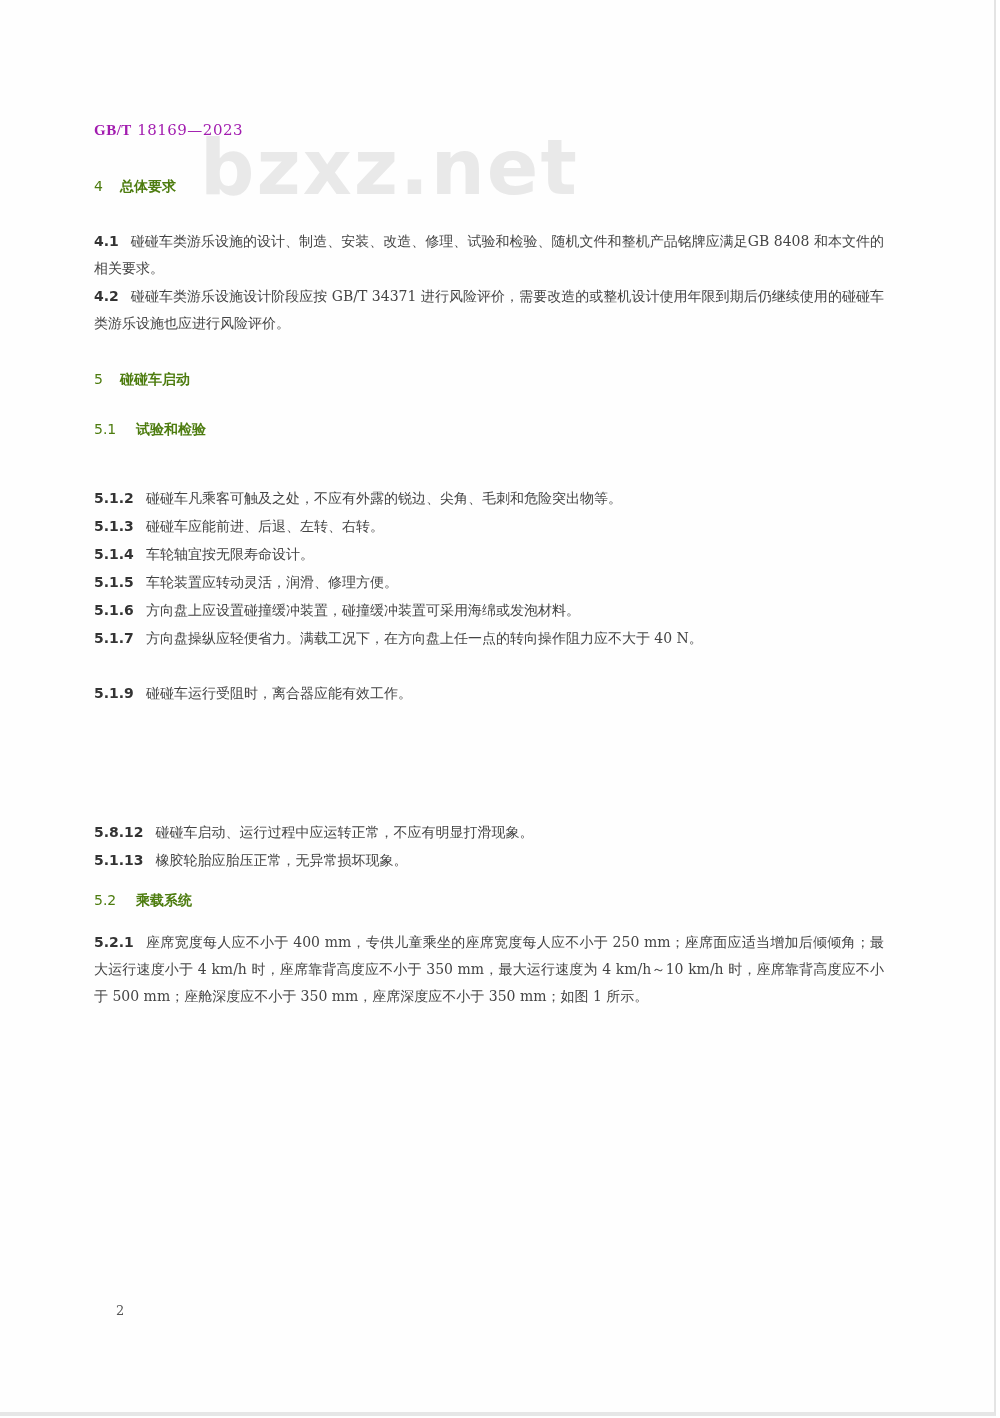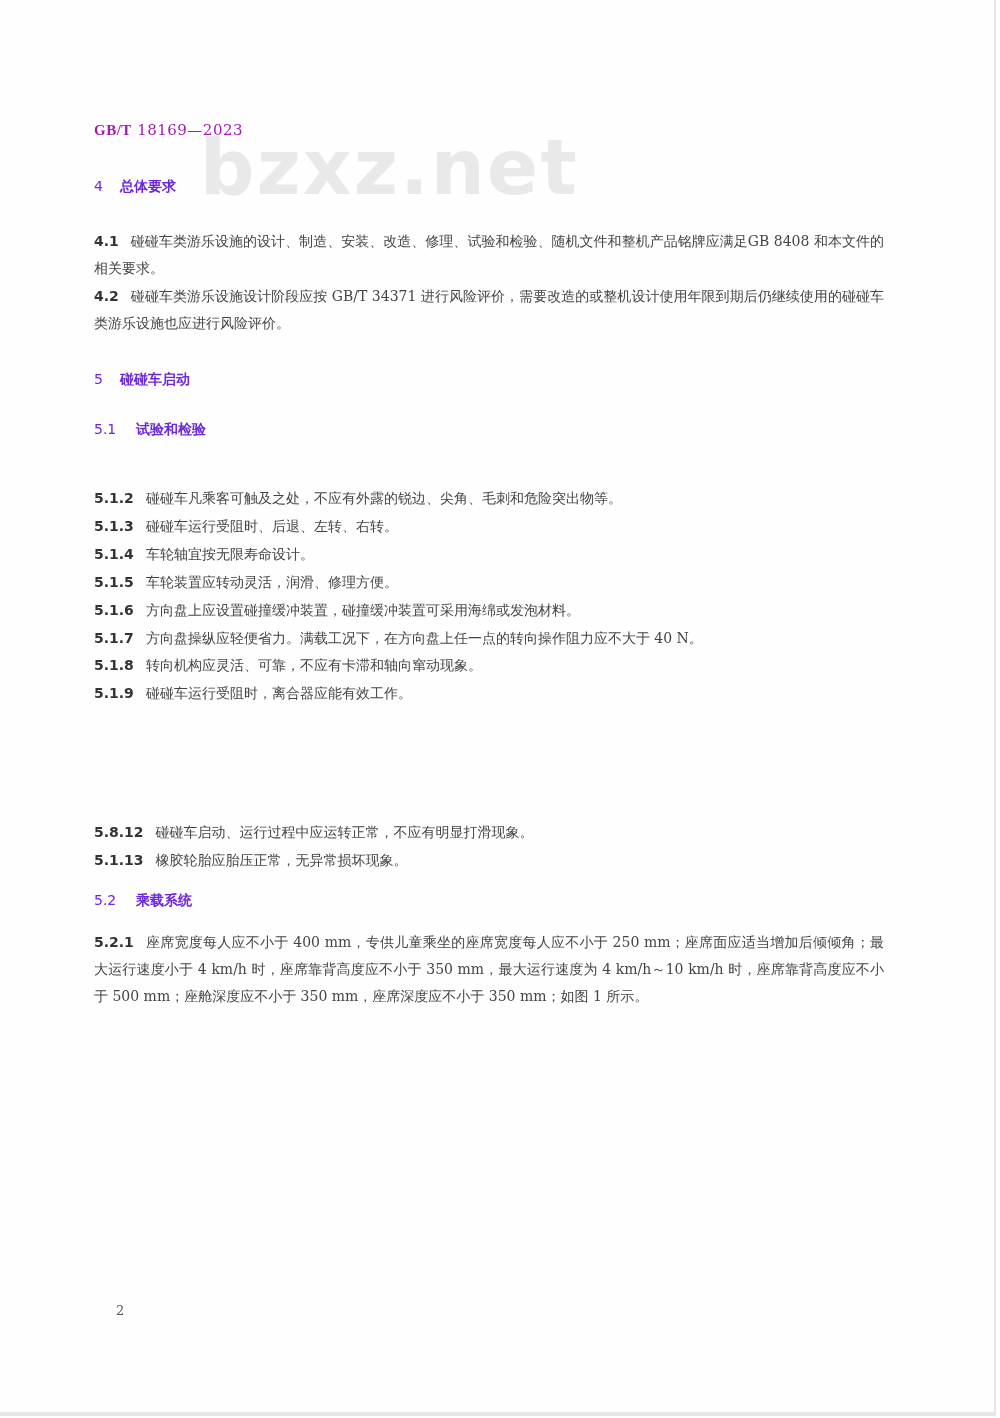--- a/index.html
+++ b/index.html
@@ -4,21 +4,21 @@
   <style>
     html, body { margin: 0; padding: 0; }
     body {
       width: 1000px; height: 1418px; background: #ffffff; position: relative; overflow: hidden;
       font-family: "DejaVu Serif", "Liberation Serif", serif; color: #333;
     }
     .page { position: absolute; left: 0; top: 0; width: 994px; height: 1412px; background: #fefefe; border-right: 2px solid #e4e4e4; border-bottom: 4px solid #e6e6e6; }
     .doc-id { position: absolute; left: 94px; top: 121px; font-size: 15px; color: #a21caf; letter-spacing: 0.5px; }
     .doc-id b { font-family: "Liberation Serif", serif; font-weight: bold; }
     .watermark { position: absolute; left: 200px; top: 130px; font-family: "DejaVu Sans", sans-serif; font-weight: bold; font-size: 76px; color: #e9e9e9; letter-spacing: 2px; line-height: 1; }
-    .heading { position: absolute; left: 94px; font-family: "DejaVu Sans", sans-serif; font-size: 14px; font-weight: bold; color: #6d28d9; }
+    .heading { position: absolute; left: 94px; font-family: "DejaVu Sans", sans-serif; font-size: 14px; font-weight: bold; color: #4d7c0f; }
     .heading .num { display: inline-block; font-weight: normal; }
     .para { position: absolute; left: 94px; width: 790px; font-size: 14px; line-height: 27px; color: #444; text-align: justify; }
     .para .num { font-family: "DejaVu Sans", sans-serif; font-weight: bold; color: #333; margin-right: 12px; font-size: 14px; }
     .pageno { position: absolute; left: 116px; top: 1303px; font-size: 13px; color: #555; }
   </style>
 </head>
 <body>
 
 <div class="page">
 
@@ -43,26 +43,25 @@
 
   <div class="heading" style="top:371px;">
     <span class="num" style="width:26px;">5</span><span>碰碰车启动</span>
   </div>
 
   <div class="heading" style="top:421px;">
     <span class="num" style="width:42px;">5.1</span><span>试验和检验</span>
   </div>
 
   <div class="para" style="top:485px;"><span class="num">5.1.2</span><span>碰碰车凡乘客可触及之处，不应有外露的锐边、尖角、毛刺和危险突出物等。</span></div>
-  <div class="para" style="top:513px;"><span class="num">5.1.3</span><span>碰碰车运行受阻时、后退、左转、右转。</span></div>
+  <div class="para" style="top:513px;"><span class="num">5.1.3</span><span>碰碰车应能前进、后退、左转、右转。</span></div>
   <div class="para" style="top:541px;"><span class="num">5.1.4</span><span>车轮轴宜按无限寿命设计。</span></div>
   <div class="para" style="top:569px;"><span class="num">5.1.5</span><span>车轮装置应转动灵活，润滑、修理方便。</span></div>
   <div class="para" style="top:597px;"><span class="num">5.1.6</span><span>方向盘上应设置碰撞缓冲装置，碰撞缓冲装置可采用海绵或发泡材料。</span></div>
   <div class="para" style="top:625px;"><span class="num">5.1.7</span><span>方向盘操纵应轻便省力。满载工况下，在方向盘上任一点的转向操作阻力应不大于 40 N。</span></div>
-  <div class="para" style="top:652px;"><span class="num">5.1.8</span><span>转向机构应灵活、可靠，不应有卡滞和轴向窜动现象。</span></div>
   <div class="para" style="top:680px;"><span class="num">5.1.9</span><span>碰碰车运行受阻时，离合器应能有效工作。</span></div>
   <div class="para" style="top:819px;"><span class="num">5.8.12</span><span>碰碰车启动、运行过程中应运转正常，不应有明显打滑现象。</span></div>
   <div class="para" style="top:847px;"><span class="num">5.1.13</span><span>橡胶轮胎应胎压正常，无异常损坏现象。</span></div>
 
   <div class="heading" style="top:892px;">
     <span class="num" style="width:42px;">5.2</span><span>乘载系统</span>
   </div>
 
   <div class="para" style="top:929px;">
     <span class="num">5.2.1</span><span>座席宽度每人应不小于 400 mm，专供儿童乘坐的座席宽度每人应不小于 250 mm；座席面应适当增加后倾倾角；最大运行速度小于 4 km/h 时，座席靠背高度应不小于 350 mm，最大运行速度为 4 km/h～10 km/h 时，座席靠背高度应不小于 500 mm；座舱深度应不小于 350 mm，座席深度应不小于 350 mm；如图 1 所示。</span>

